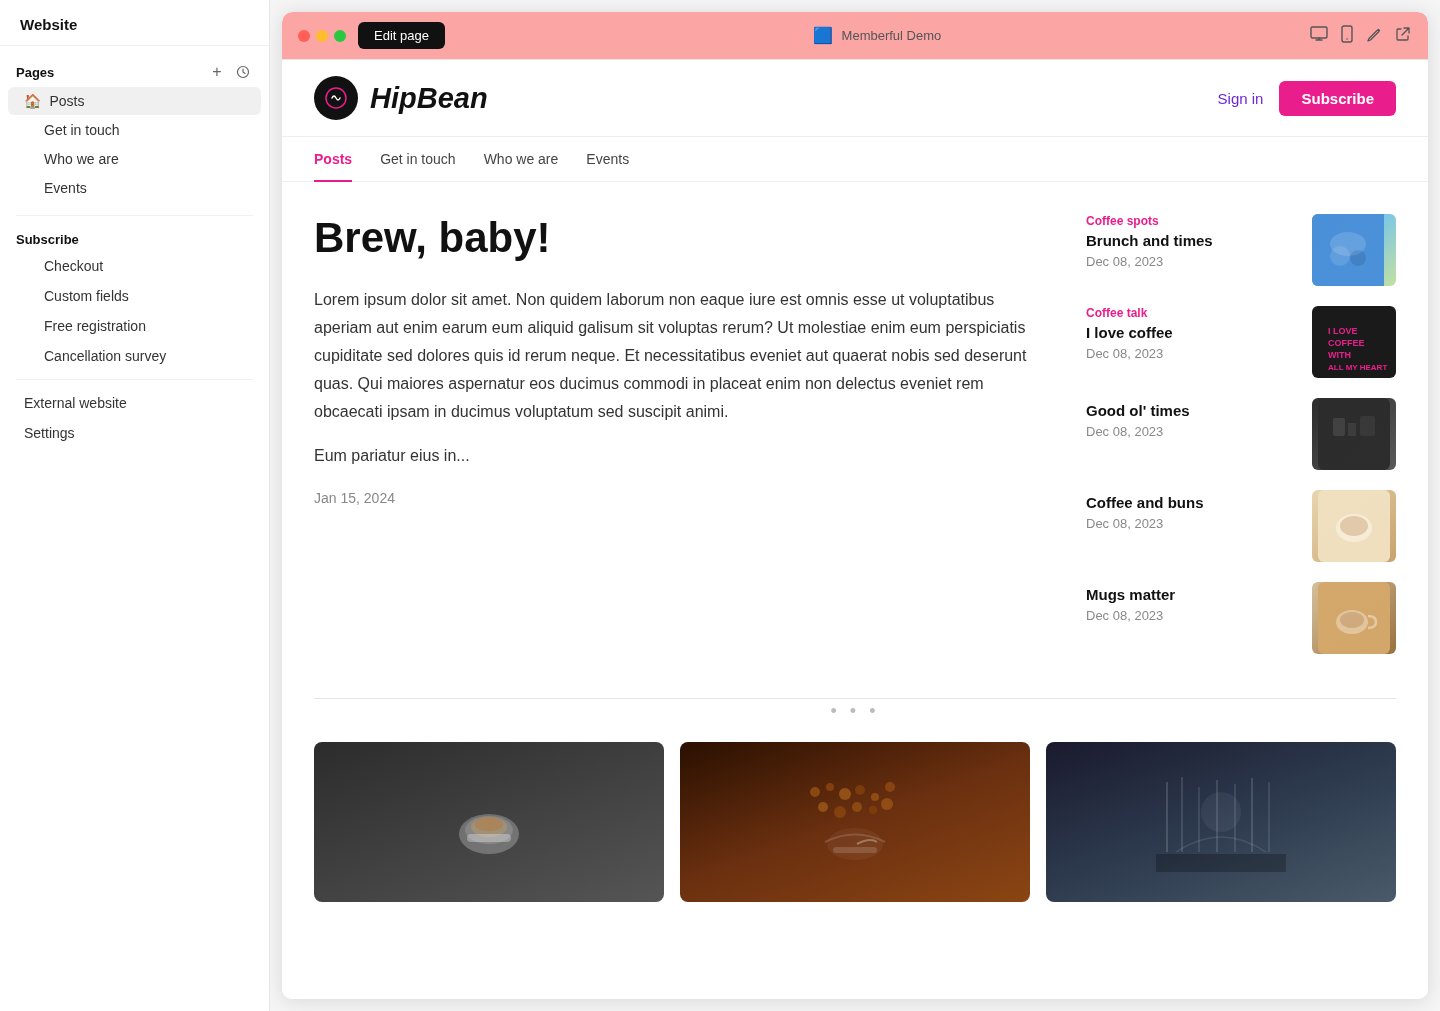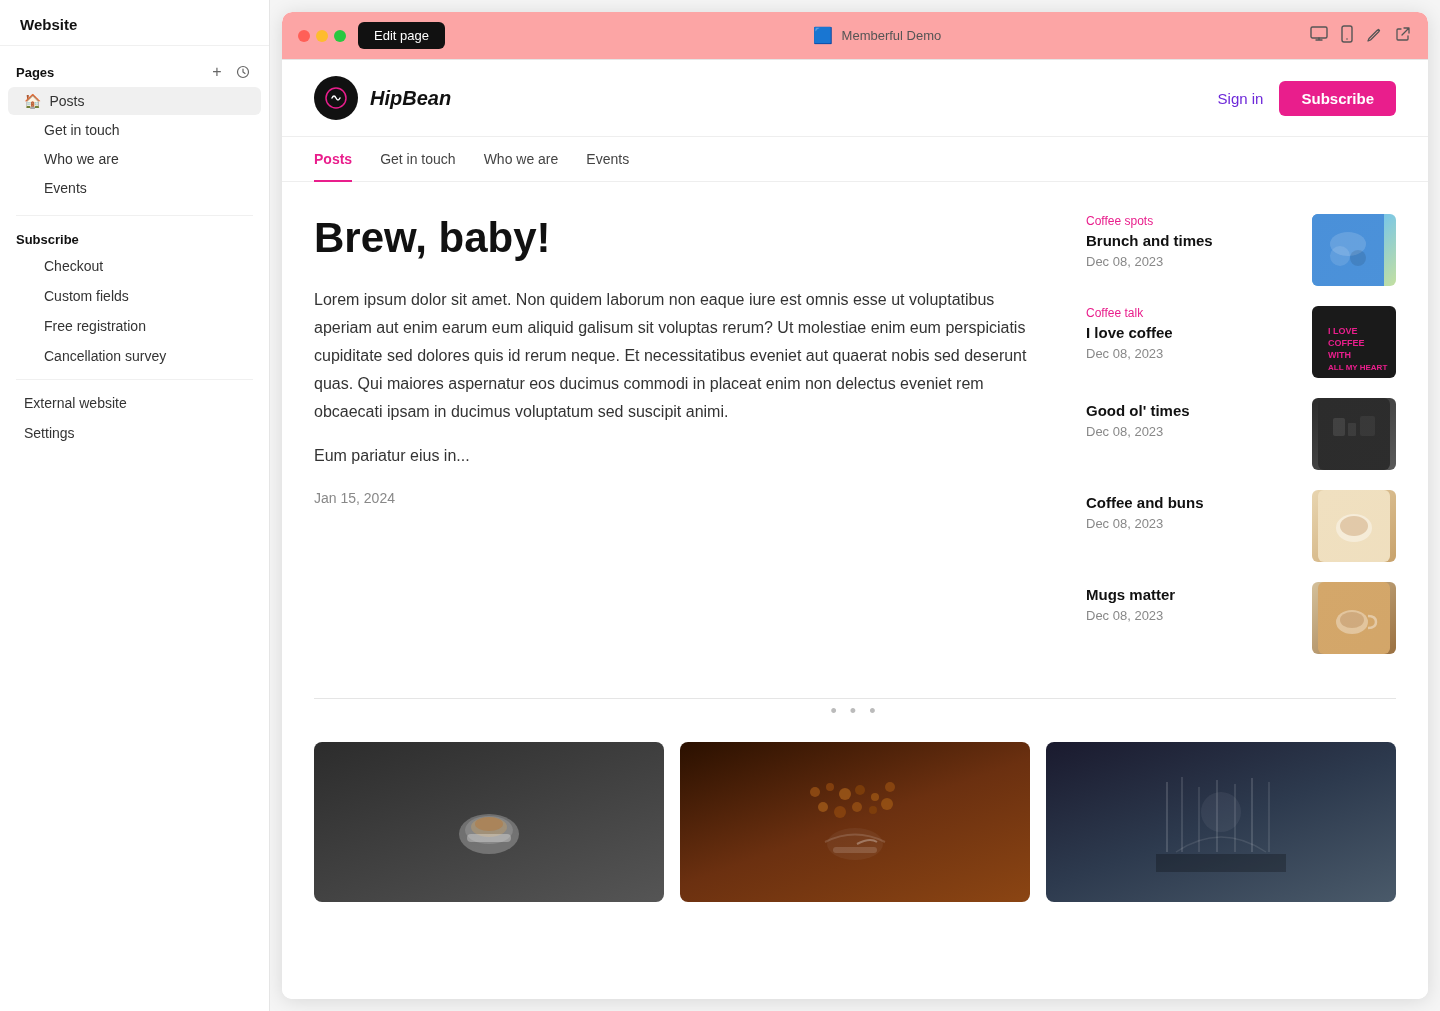--- a/index.html
+++ b/index.html
@@ -172,21 +172,21 @@
       display: flex;
       align-items: center;
       justify-content: space-between;
       padding: 16px 32px;
       border-bottom: 1px solid #eee;
     }
     .site-logo {
       display: flex;
       align-items: center;
       gap: 12px;
-      font-size: 20px;
+      font-size: 29px;
       font-weight: 700;
       font-style: italic;
       color: #111;
     }
     .logo-icon {
       width: 44px;
       height: 44px;
       background: #111;
       border-radius: 50%;
       display: flex;
@@ -287,21 +287,21 @@
       display: flex;
       align-items: flex-start;
       gap: 12px;
       margin-bottom: 20px;
     }
     .post-card-info {
       flex: 1;
     }
     .post-card-category {
       font-size: 12px;
-      font-weight: 400;
+      font-weight: 700;
       color: #e91e8c;
       margin-bottom: 3px;
     }
     .post-card-title {
       font-size: 15px;
       font-weight: 700;
       color: #111;
       margin-bottom: 3px;
       line-height: 1.3;
     }

